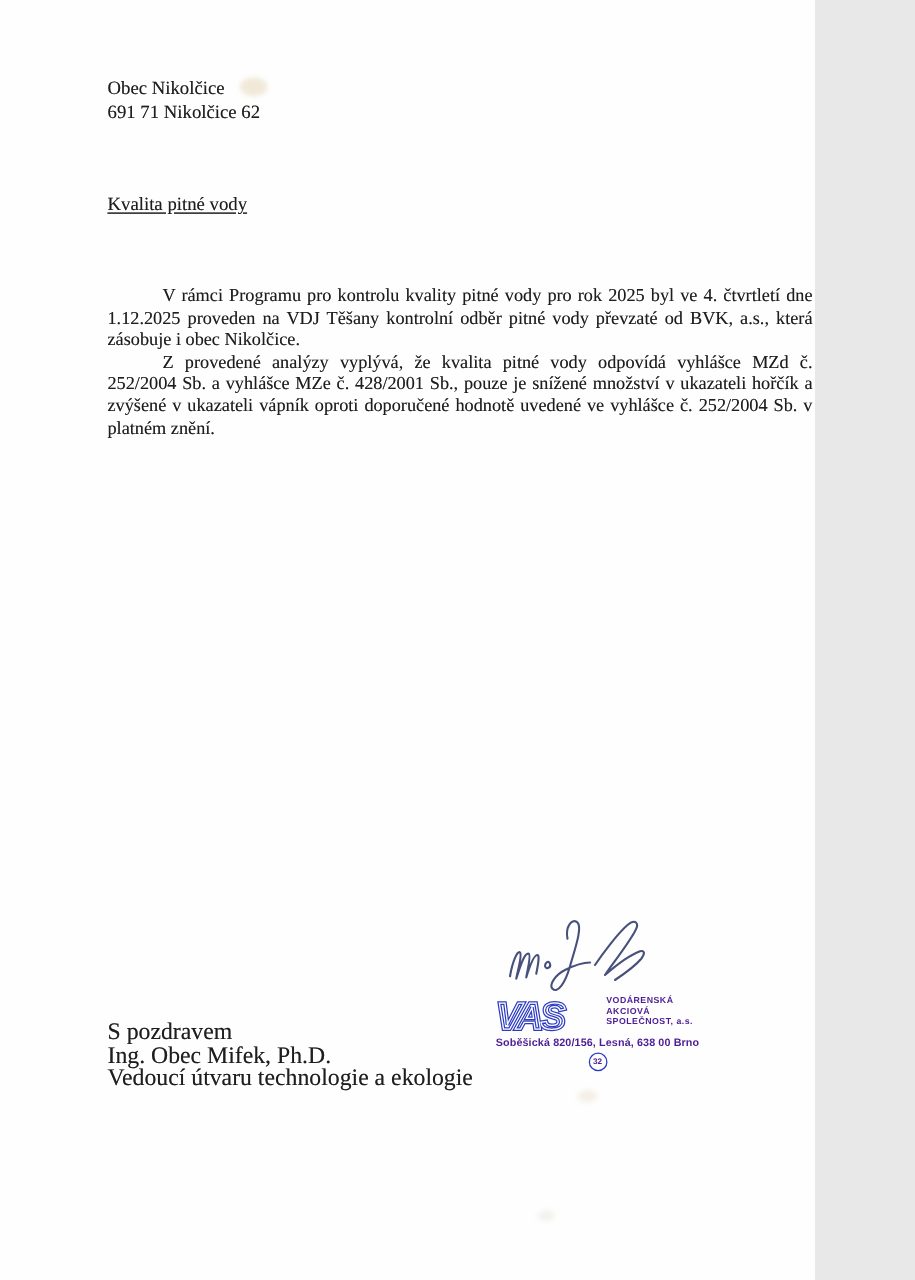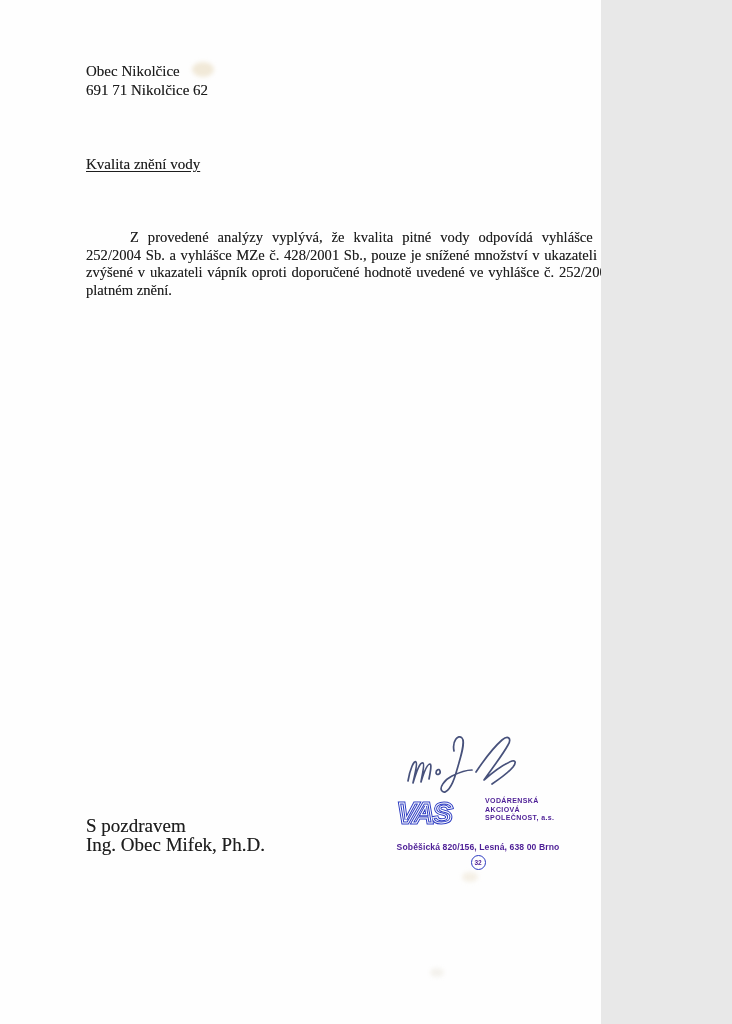--- a/index.html
+++ b/index.html
@@ -1,18 +1,18 @@
 <!DOCTYPE html>
 <html><head>
 <meta charset="utf-8">
 <style>
   html,body{margin:0;padding:0;background:#e8e8e8;}
   .page{
     position:relative;
-    width:601px;height:1024px;
+    width:652px;height:1024px;
     background:#fefefe;
     overflow:hidden;
     font-family:"Liberation Serif","DejaVu Serif",serif;
     color:#1e1e1e;
   }
   .txt{ text-shadow:0 0 0.5px rgba(40,40,40,0.55); }
 
   .address-block{
     position:absolute;left:86px;top:62px;
     font-size:15px;line-height:18.5px;
@@ -43,21 +43,21 @@
     font-family:"Liberation Sans","DejaVu Sans",sans-serif;
   }
   .stamp-top{display:flex;align-items:flex-start;}
   .vas-logo{display:block;margin-top:2px;}
   .company-lines{
     margin-left:5px;margin-top:3px;
     font-size:7px;font-weight:bold;line-height:8.6px;
     letter-spacing:0.4px;white-space:nowrap;
   }
   .stamp-address{
-    margin-top:14px;
+    margin-top:1px;
     font-size:8.6px;font-weight:bold;letter-spacing:0.1px;
     white-space:nowrap;text-align:center;width:164px;
   }
   .stamp-number{
     margin:3px auto 0 auto;
     width:13px;height:13px;
     border:1.4px solid #2b3ac1;border-radius:50%;
     font-size:6.5px;font-weight:bold;line-height:13px;
     text-align:center;
   }
@@ -77,23 +77,24 @@
   <div class="smudge smudge-1"></div>
   <div class="smudge smudge-2"></div>
   <div class="smudge smudge-3"></div>
   <div class="smudge smudge-4"></div>
 
   <div class="address-block txt">
     <div>Obec Nikolčice</div>
     <div>691 71 Nikolčice 62</div>
   </div>
 
-  <div class="subject txt">Kvalita znění vody</div>
+  <div class="subject txt">Kvalita pitné vody</div>
 
   <div class="body-text txt">
+    <p>V rámci Programu pro kontrolu kvality pitné vody pro rok 2025 byl ve 4. čtvrtletí dne 1.12.2025 proveden na VDJ Těšany kontrolní odběr pitné vody převzaté od BVK, a.s., která zásobuje i obec Nikolčice.</p>
     <p>Z provedené analýzy vyplývá, že kvalita pitné vody odpovídá vyhlášce MZd č. 252/2004 Sb. a vyhlášce MZe č. 428/2001 Sb., pouze je snížené množství v ukazateli hořčík a zvýšené v ukazateli vápník oproti doporučené  hodnotě uvedené ve vyhlášce č. 252/2004 Sb. v platném znění.</p>
   </div>
 
   <svg class="signature-svg" width="132" height="72" viewBox="0 0 132 72">
     <g fill="none" stroke="#47517b" stroke-width="1.7" stroke-linecap="round" stroke-linejoin="round">
       <path d="M10,54 C12,42 16,33 18,35 C20,37 16,50 15,56 C19,43 22,35 25,36 C27,37 24,49 23,55 C26,45 29,37 32,37 C34,37 32,47 31,52"></path>
       <path d="M38,46 C38,43 41,41 42,44 C43,47 39,49 38,46"></path>
       <path d="M56,24 C54,14 60,7 64,11 C68,15 62,32 58,46 C54,60 48,68 44,64 C41,61 46,53 54,49 C62,45 70,43 74,43"></path>
       <path d="M78,45 C84,36 96,20 104,13 C110,8 114,11 110,18 C104,29 92,44 86,53 C94,46 106,37 114,34 C118,33 118,36 115,40 C110,46 100,53 94,57"></path>
     </g>
@@ -113,15 +114,16 @@
         <div>SPOLEČNOST, a.s.</div>
       </div>
     </div>
     <div class="stamp-address">Soběšická 820/156, Lesná, 638 00 Brno</div>
     <div class="stamp-number">32</div>
   </div>
 
   <div class="closing-block txt">
     <div>S pozdravem</div>
     <div>Ing. Obec Mifek, Ph.D.</div>
+    <div>Vedoucí útvaru technologie a ekologie</div>
   </div>
 
 </div>
 
 </body></html>

